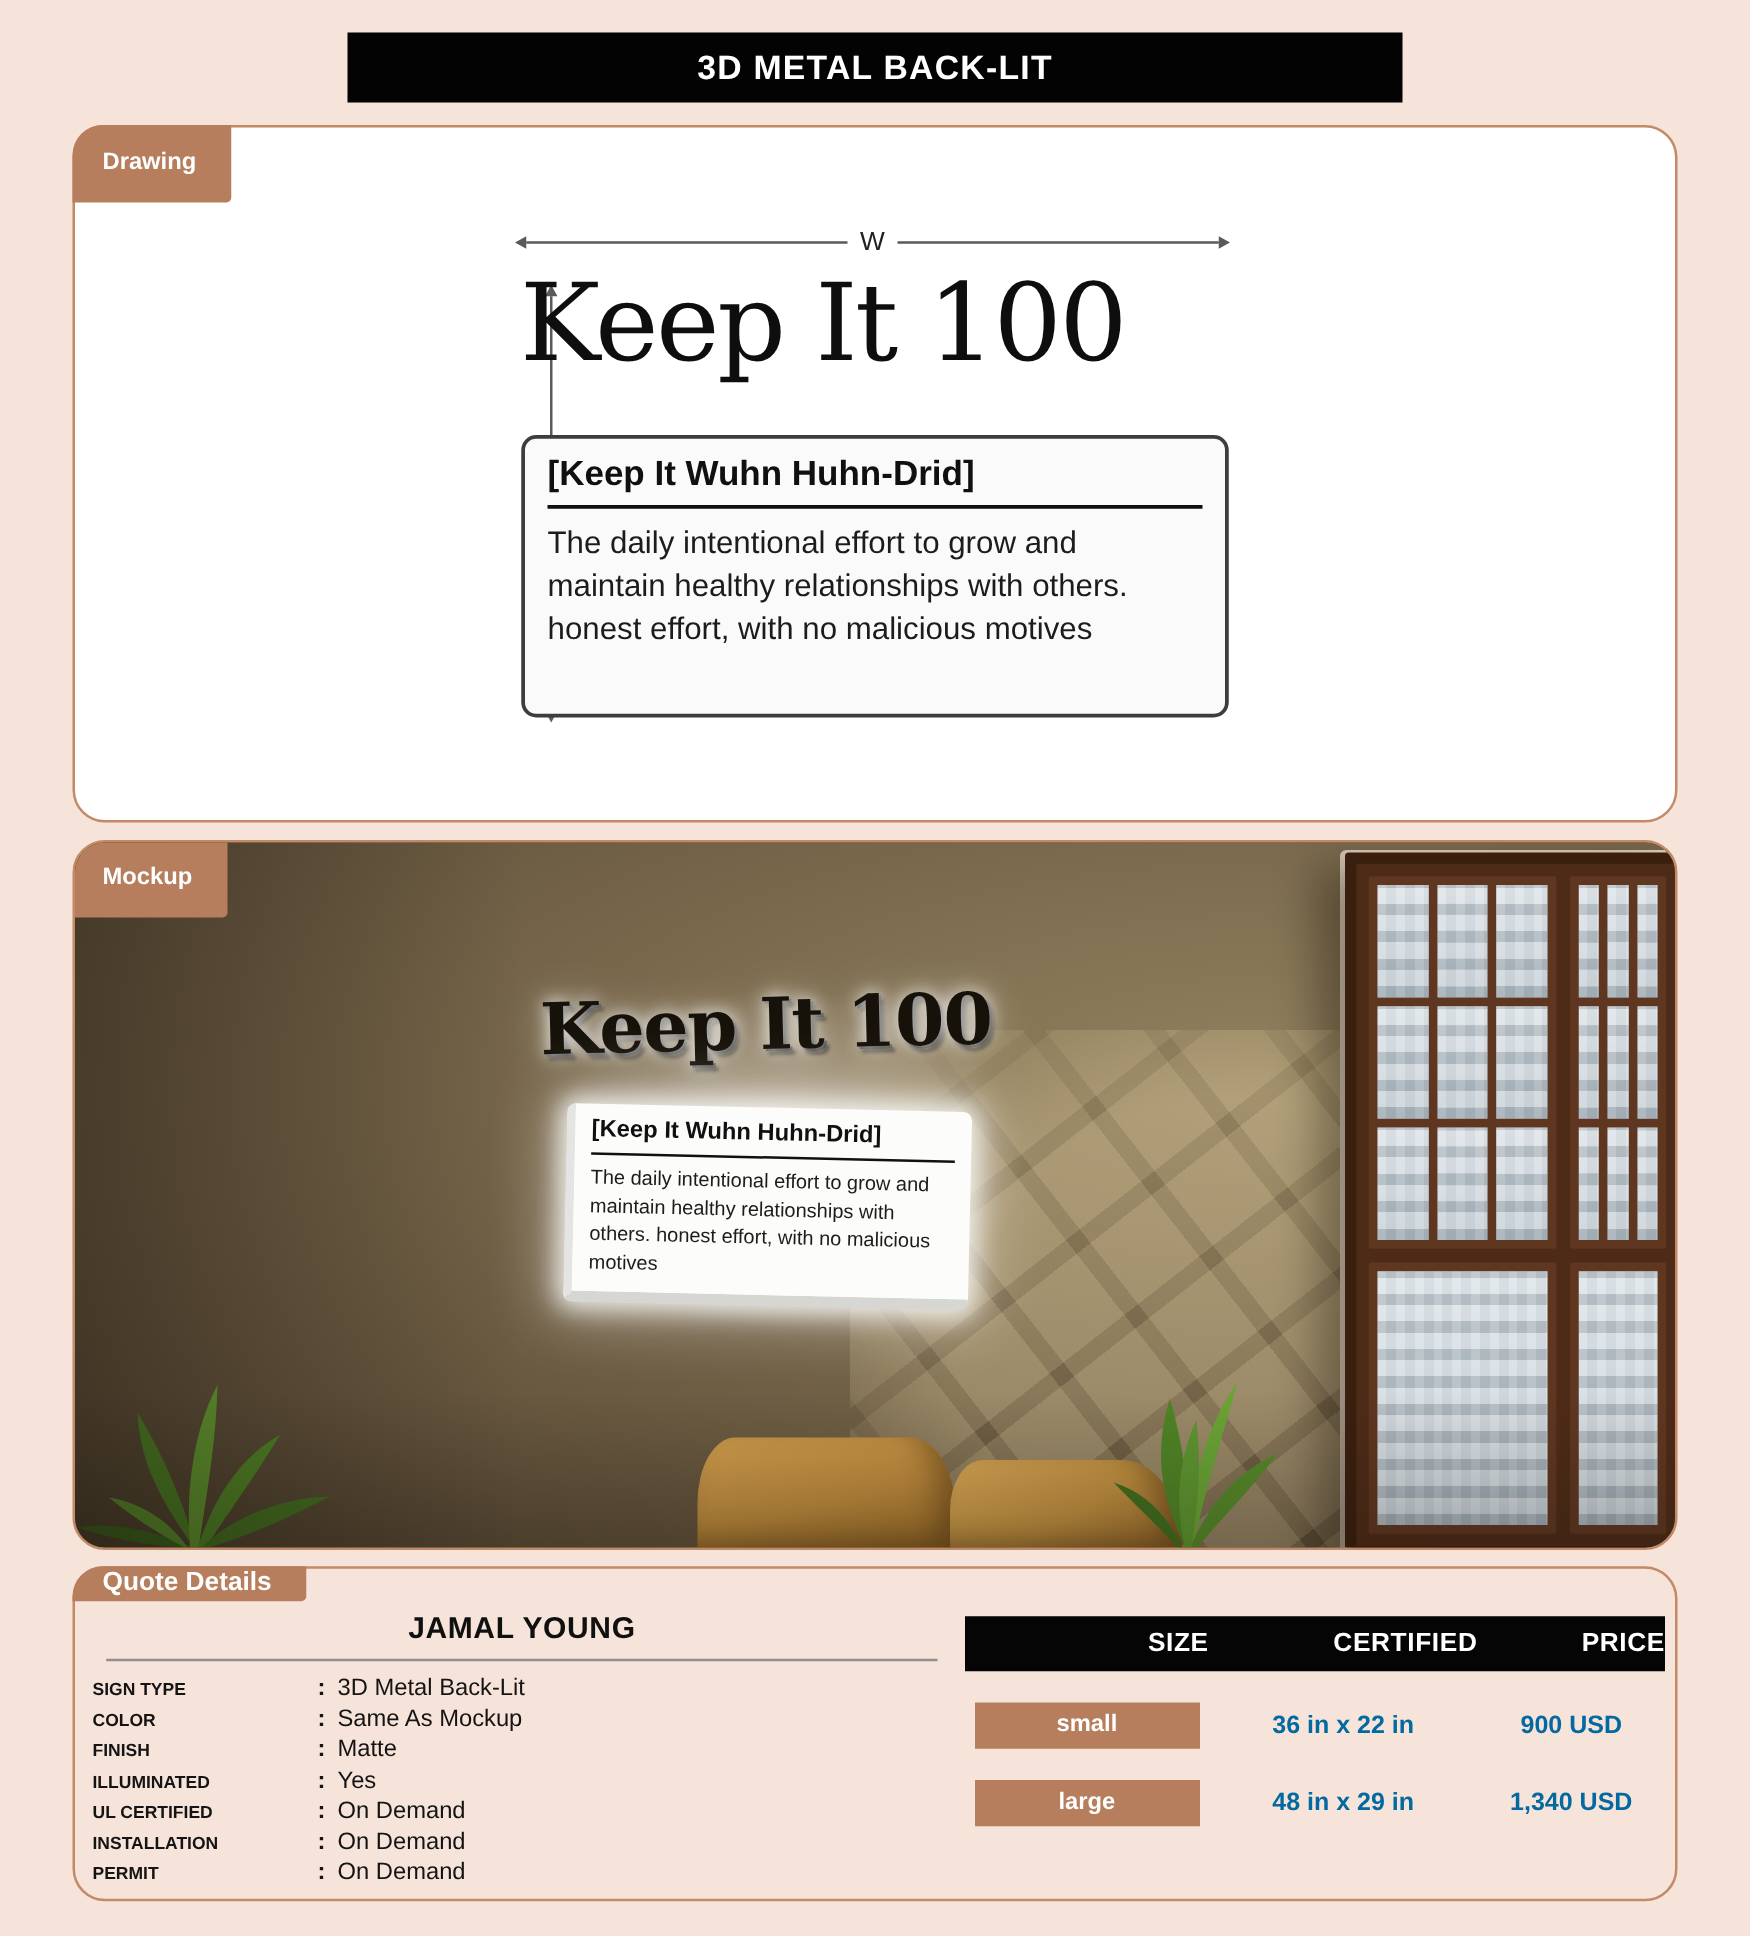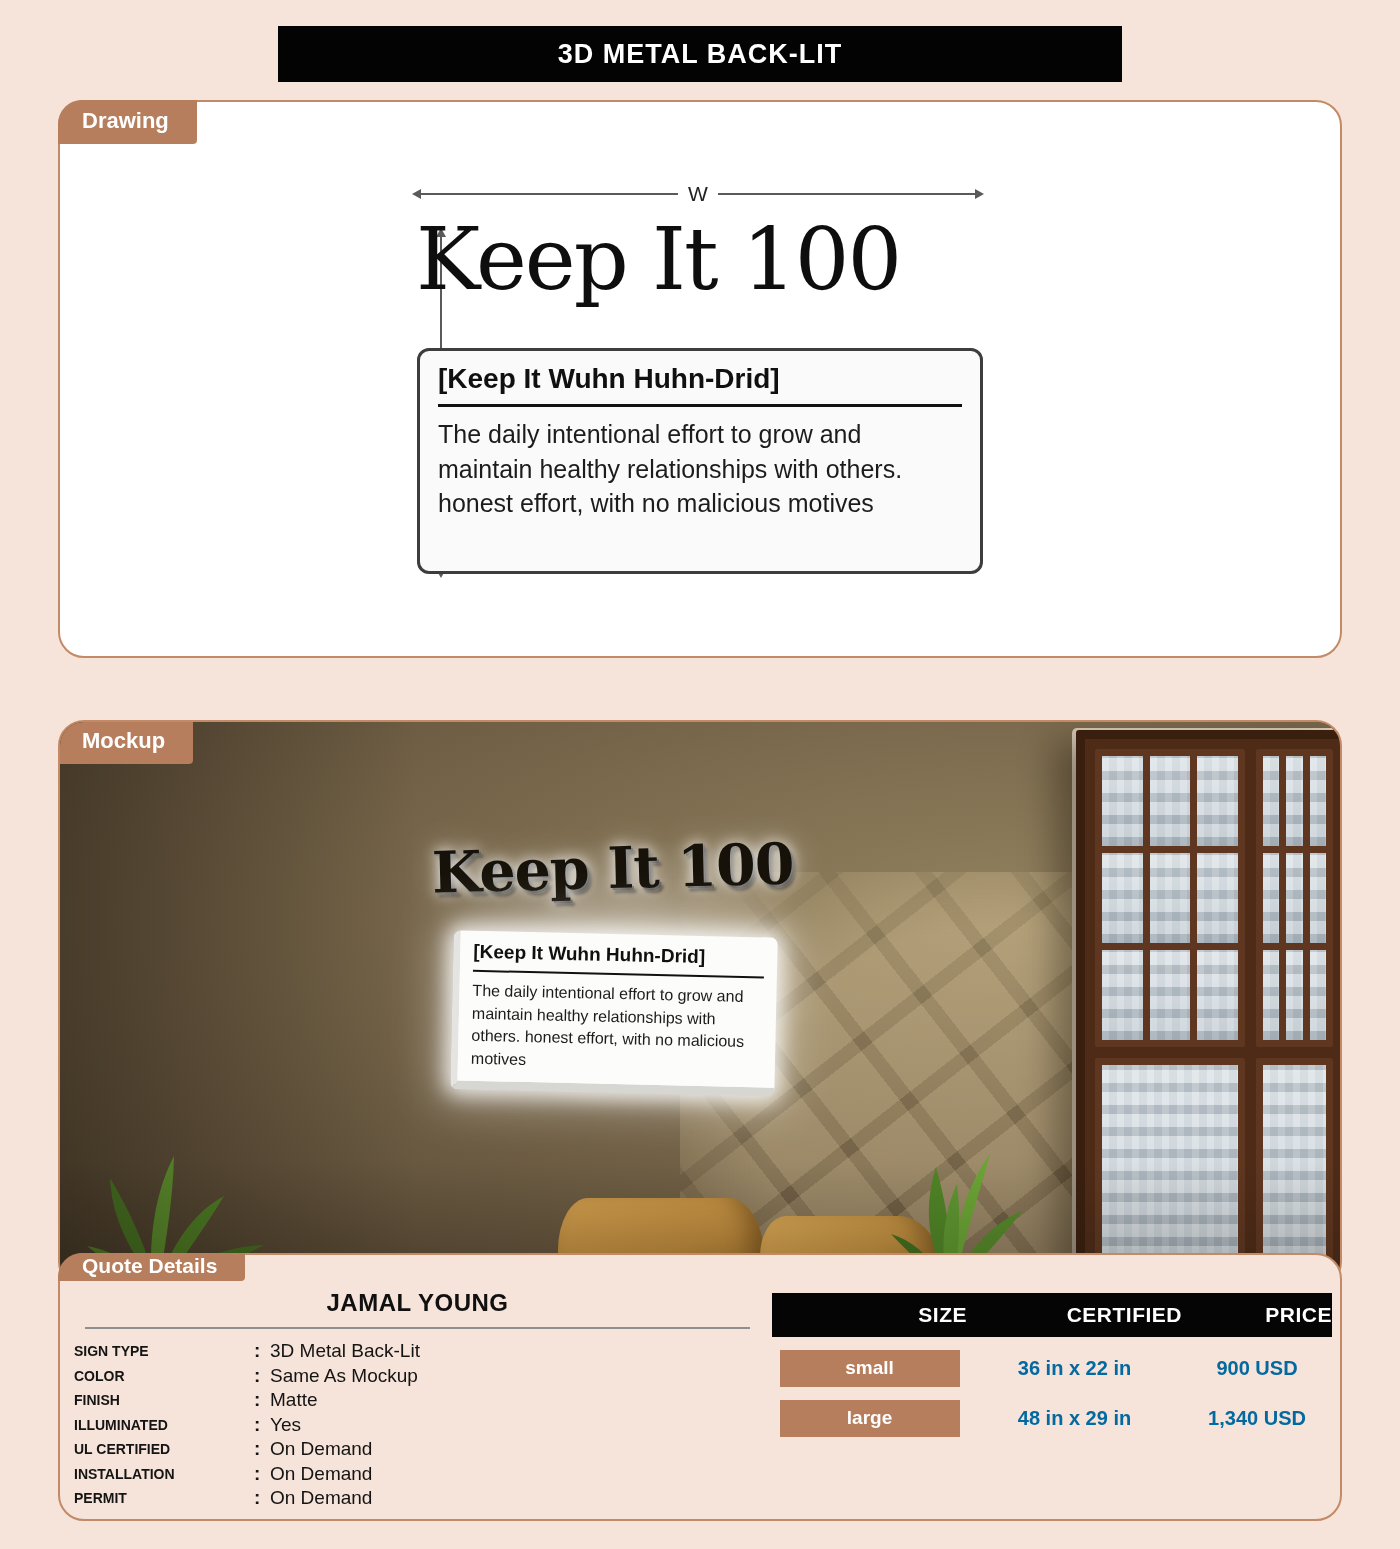--- a/index.html
+++ b/index.html
@@ -25,24 +25,24 @@
 
   
   .card {
     position: absolute; left: 58px; width: 1284px;
     border: 2px solid #c28a66; border-radius: 26px;
     background: #ffffff;
   }
   .tab {
     position: absolute; top: -2px; left: -2px;
     background: #b67e5c; color: #fff;
-    height: 44px; display: flex; align-items: center;
+    height: 62px; display: flex; align-items: center;
     padding: 0 28px 2px 24px;
     border-radius: 24px 0 4px 0;
-    font-weight: bold; font-size: 22px;
+    font-weight: bold; font-size: 19px;
     z-index: 30;
   }
 
   
   .drawing-card { top: 100px; height: 558px; }
 
   .dim-w {
     position: absolute; left: 352px; top: 80px; width: 572px;
     display: flex; align-items: center; color: #3c3c3c;
   }
@@ -71,21 +71,21 @@
   .def-box {
     position: absolute; left: 357px; top: 246px; width: 566px; height: 226px;
     background: #fbfafa; border: 3px solid #3d3d3d; border-radius: 12px;
     padding: 12px 18px 10px 18px;
   }
   .def-heading { font-size: 28px; font-weight: bold; color: #101010; }
   .def-sep { border-top: 3px solid #111; margin: 9px 0 10px 0; }
   .def-body { font-size: 25px; line-height: 1.38; color: #1c1c1c; }
 
   
-  .mockup-card { top: 672px; height: 568px; overflow: hidden; background: #5c4c36; margin-top: 48px; }
+  .mockup-card { top: 672px; height: 568px; overflow: hidden; background: #5c4c36; }
   .scene { position: absolute; inset: 0; border-radius: 24px; overflow: hidden;
     background: radial-gradient(150% 125% at 76% 35%, #93825f 0%, #7b6a4d 28%, #64543d 52%, #4c3f2c 76%, #3a2f20 100%);
   }
   .scene::after {
     content: ""; position: absolute; inset: 0; pointer-events: none;
     background: linear-gradient(90deg, rgba(18,13,6,.35), rgba(18,13,6,0) 28%),
                 linear-gradient(0deg, rgba(18,13,6,.22), rgba(18,13,6,0) 22%);
   }
 
   .light-grid {
@@ -184,21 +184,21 @@
   .spec-colon { font-weight: bold; }
 
   .price-table { position: absolute; left: 712px; top: 38px; width: 560px; }
   .pt-head {
     display: grid; grid-template-columns: 195px 215px 150px;
     background: #050505; height: 44px; align-items: center;
   }
   .pt-head span { color: #fff; text-align: right; font-size: 21px; font-weight: bold; letter-spacing: .5px; }
   .pt-row {
     display: grid; grid-template-columns: 195px 215px 150px;
-    align-items: center; height: 38px; margin-top: 12px;
+    align-items: center; height: 38px; margin-top: 24px;
   }
   .size-chip {
     width: 180px; height: 37px; margin: 0 auto;
     background: #b67e5c; color: #fff;
     display: flex; align-items: center; justify-content: center;
     font-size: 19px; font-weight: bold;
   }
   .pt-cell { text-align: center; font-size: 20px; font-weight: bold; color: #0369a1; }
 </style>
 </head>

